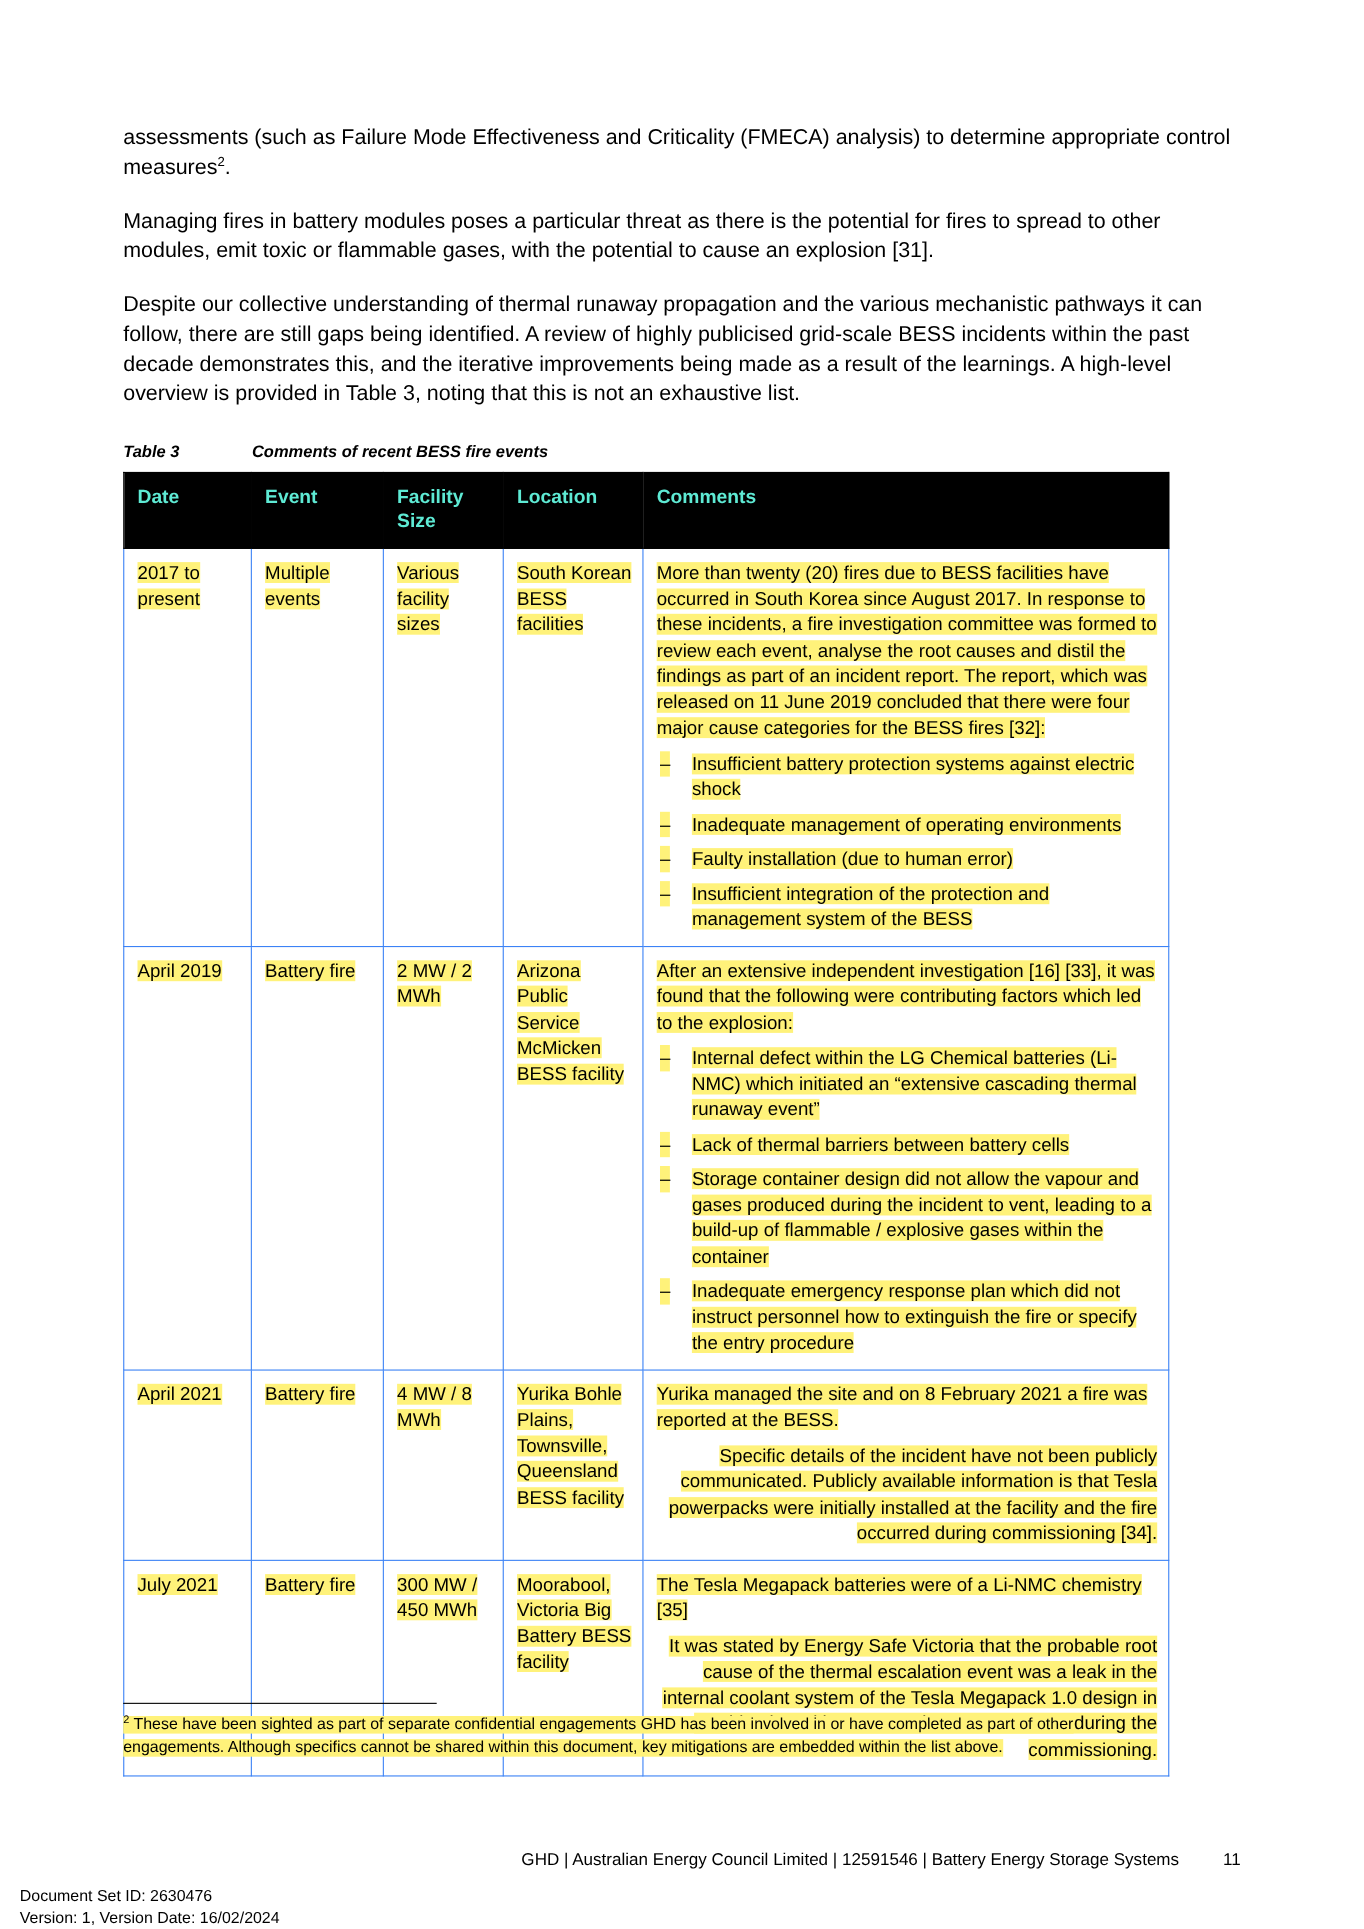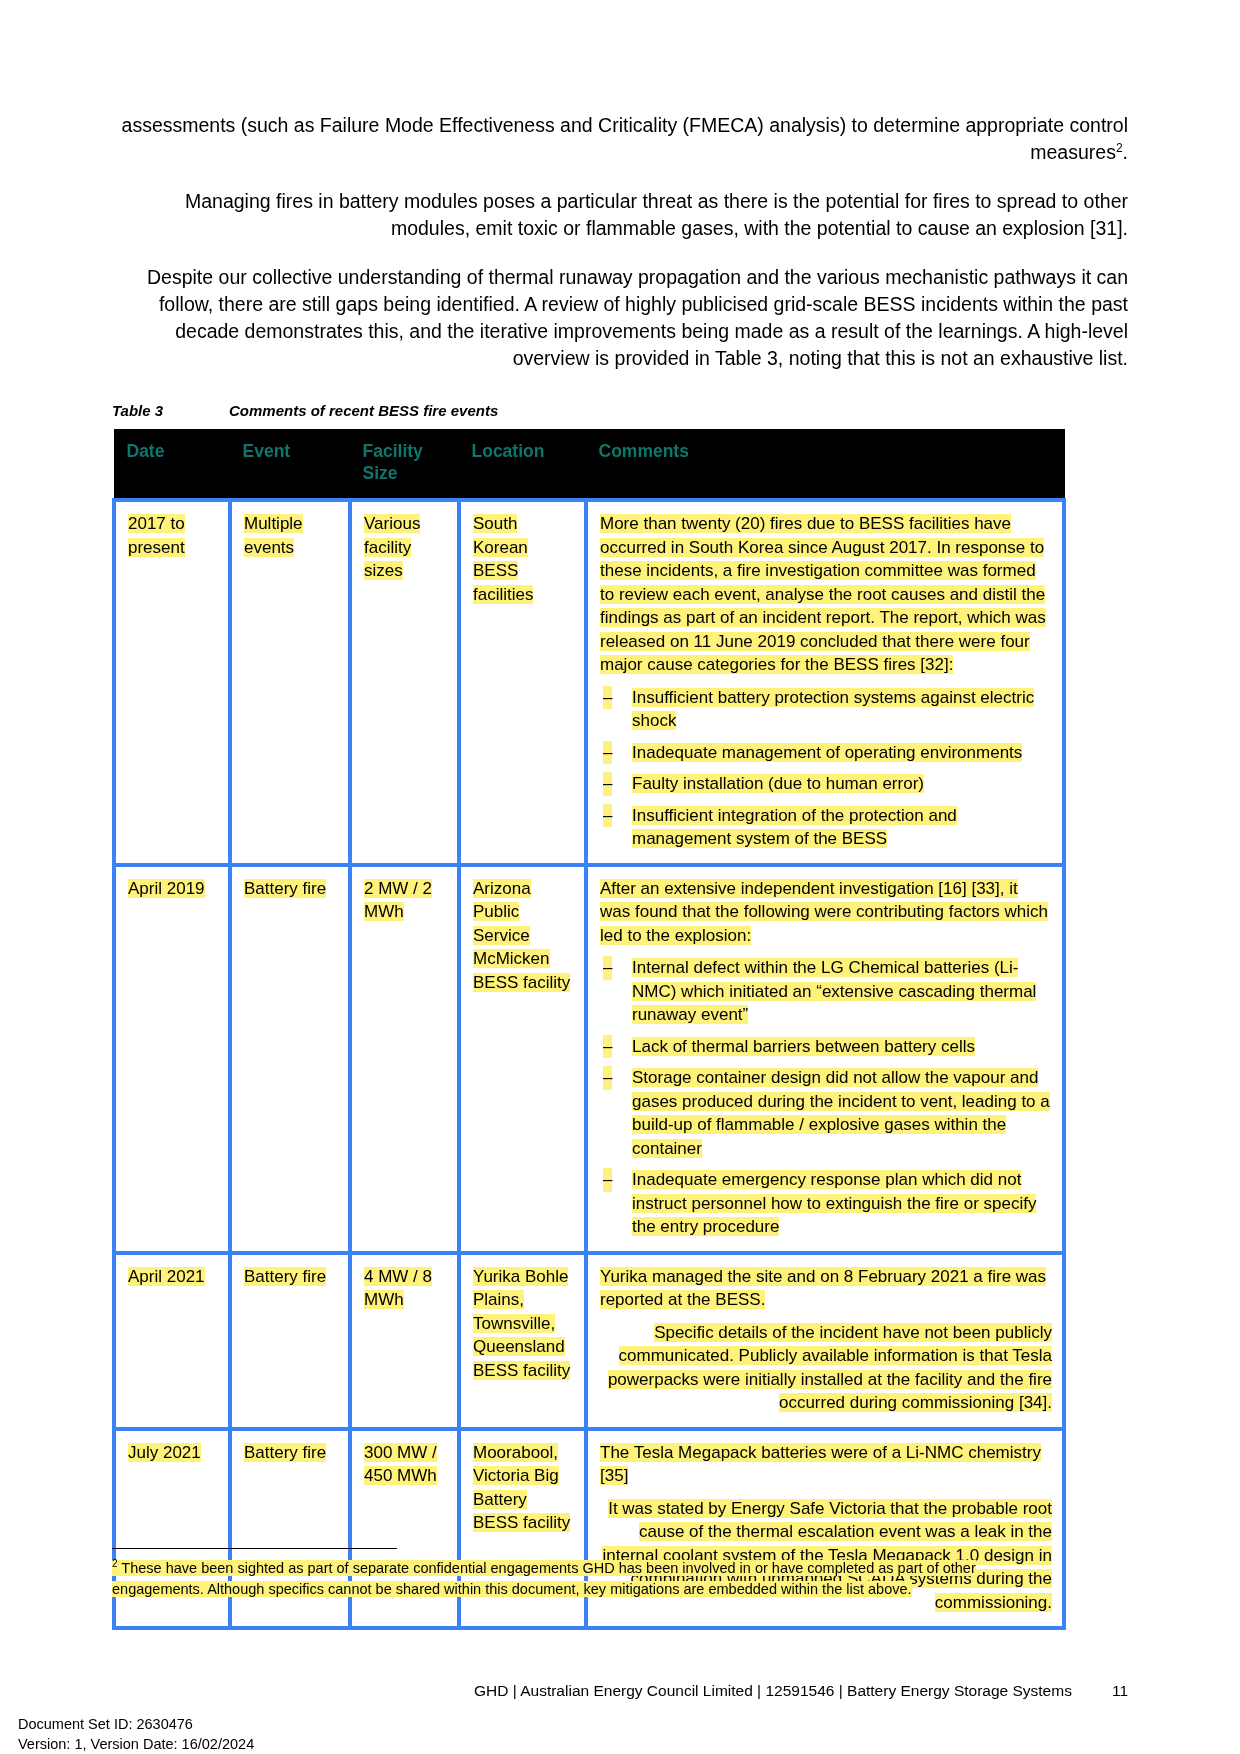--- a/index.html
+++ b/index.html
@@ -22,21 +22,21 @@
     height: 1754px;
     box-sizing: border-box;
     padding: 112px 112px 0 112px;
   }
   .hl { background: #fff27a; }
 
   p.body-para {
     font-size: 19.5px;
     line-height: 27px;
     margin: 0 0 22px 0;
-    text-align: right;
+    text-align: left;
   }
   p.body-para sup {
     font-size: 12px;
     vertical-align: super;
     line-height: 0;
   }
 
   h2.section-heading {
     font-size: 35px;
     font-weight: normal;
@@ -67,23 +67,23 @@
     background: #000000;
     color: #ffdd44;
     font-size: 17.5px;
     font-weight: bold;
     text-align: left;
     vertical-align: top;
     padding: 10px 10px 14px 12px;
     border: 1px solid #000000;
     line-height: 22px;
   }
-  table.fire-table th .hl { background: transparent; color: #0f766e; }
+  table.fire-table th .hl { background: transparent; color: #5eead4; }
   table.fire-table td {
-    border: 4px solid #3b82f6;
+    border: 1px solid #3b82f6;
     vertical-align: top;
     padding: 10px 10px 12px 12px;
     font-size: 17px;
     line-height: 23.5px;
   }
   col.c-date { width: 116px; }
   col.c-event { width: 120px; }
   col.c-size { width: 109px; }
   col.c-loc { width: 127px; }
   col.c-com { width: 478px; }

